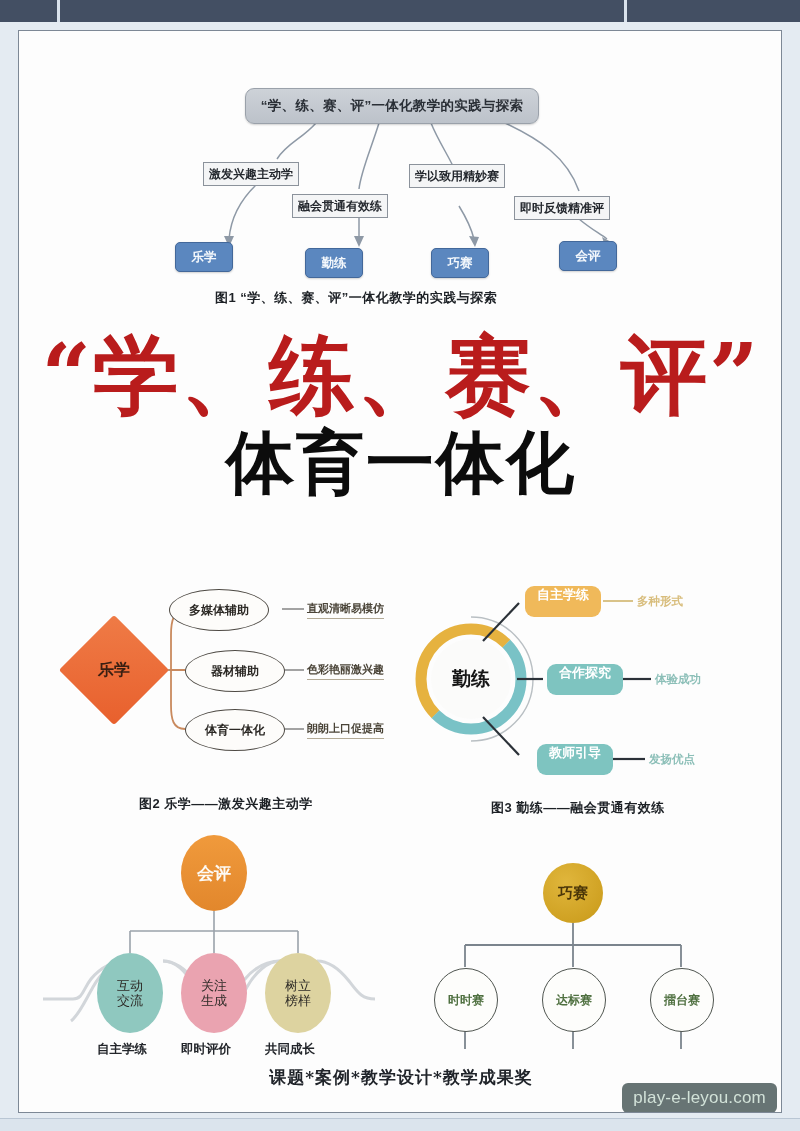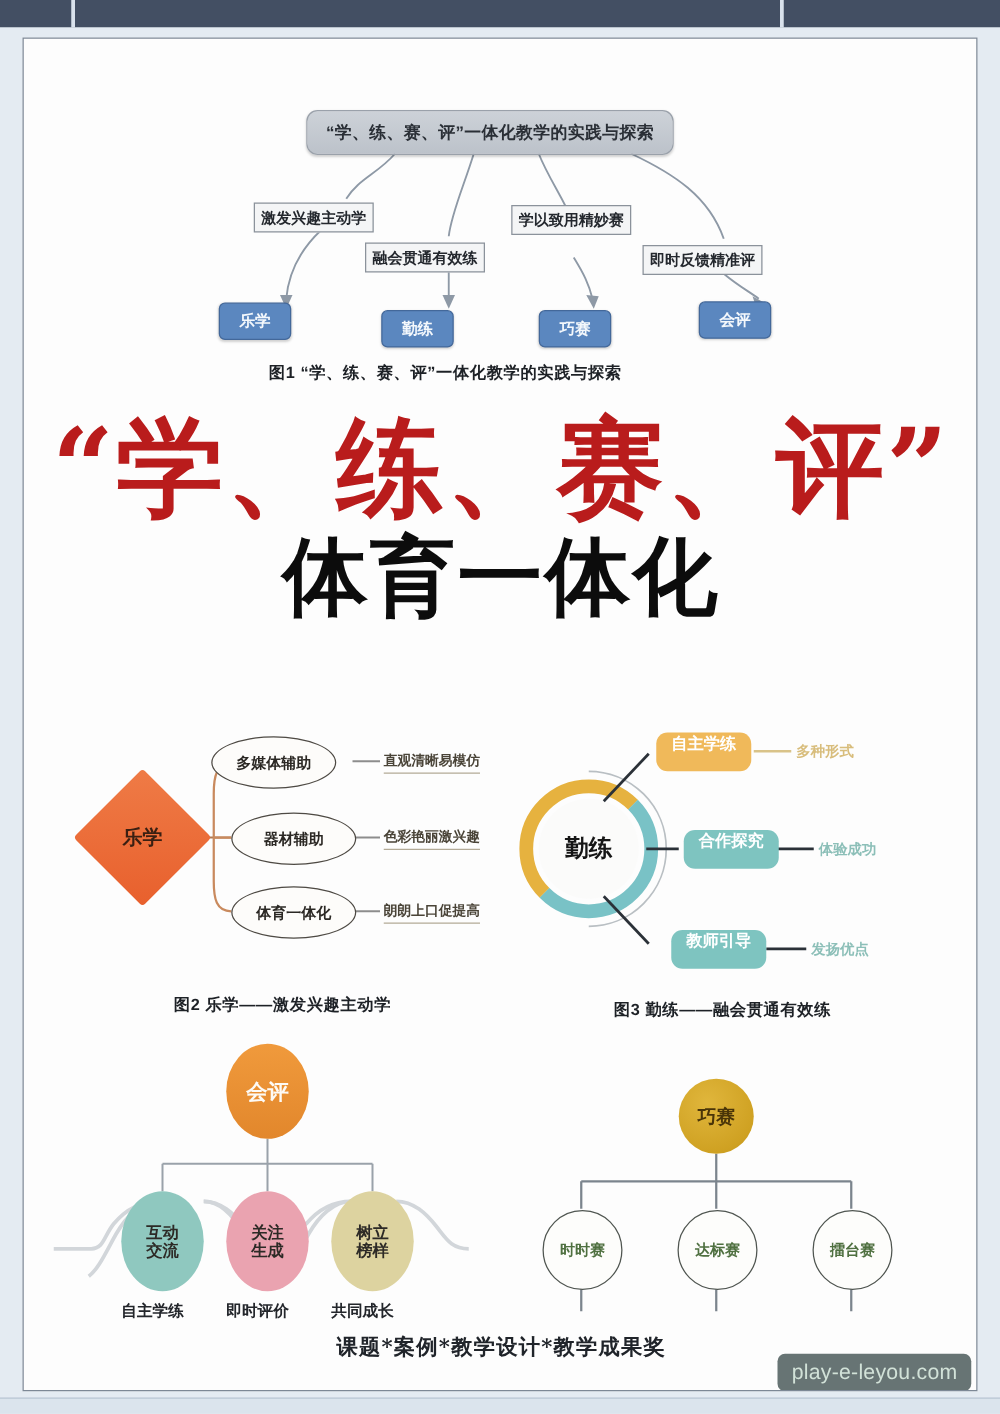--- a/index.html
+++ b/index.html
@@ -111,21 +111,21 @@
   #fig4 svg{position:absolute;left:0;top:0;}
   .top-oval{
     position:absolute;left:146px;top:4px;width:66px;height:76px;border-radius:50%;
     background:linear-gradient(180deg,#f09a3c 0%,#e2872c 100%);
     display:flex;align-items:center;justify-content:center;
     font-size:17px;font-weight:bold;color:#fdfaf5;
   }
   .leaf{
     position:absolute;width:66px;height:80px;border-radius:50%;
     display:flex;flex-direction:column;align-items:center;justify-content:center;
-    font-size:13px;font-weight:bold;color:#2d2a26;line-height:1.18;
+    font-size:13px;font-weight:normal;color:#2d2a26;line-height:1.18;
   }
   .leaf-cap{
     position:absolute;font-size:12.5px;font-weight:bold;color:#23262b;white-space:nowrap;
   }
 
   
   #fig5{position:absolute;left:394px;top:818px;width:370px;height:210px;}
   #fig5 svg{position:absolute;left:0;top:0;}
   .gold-circle{
     position:absolute;left:130px;top:14px;width:60px;height:60px;border-radius:50%;

